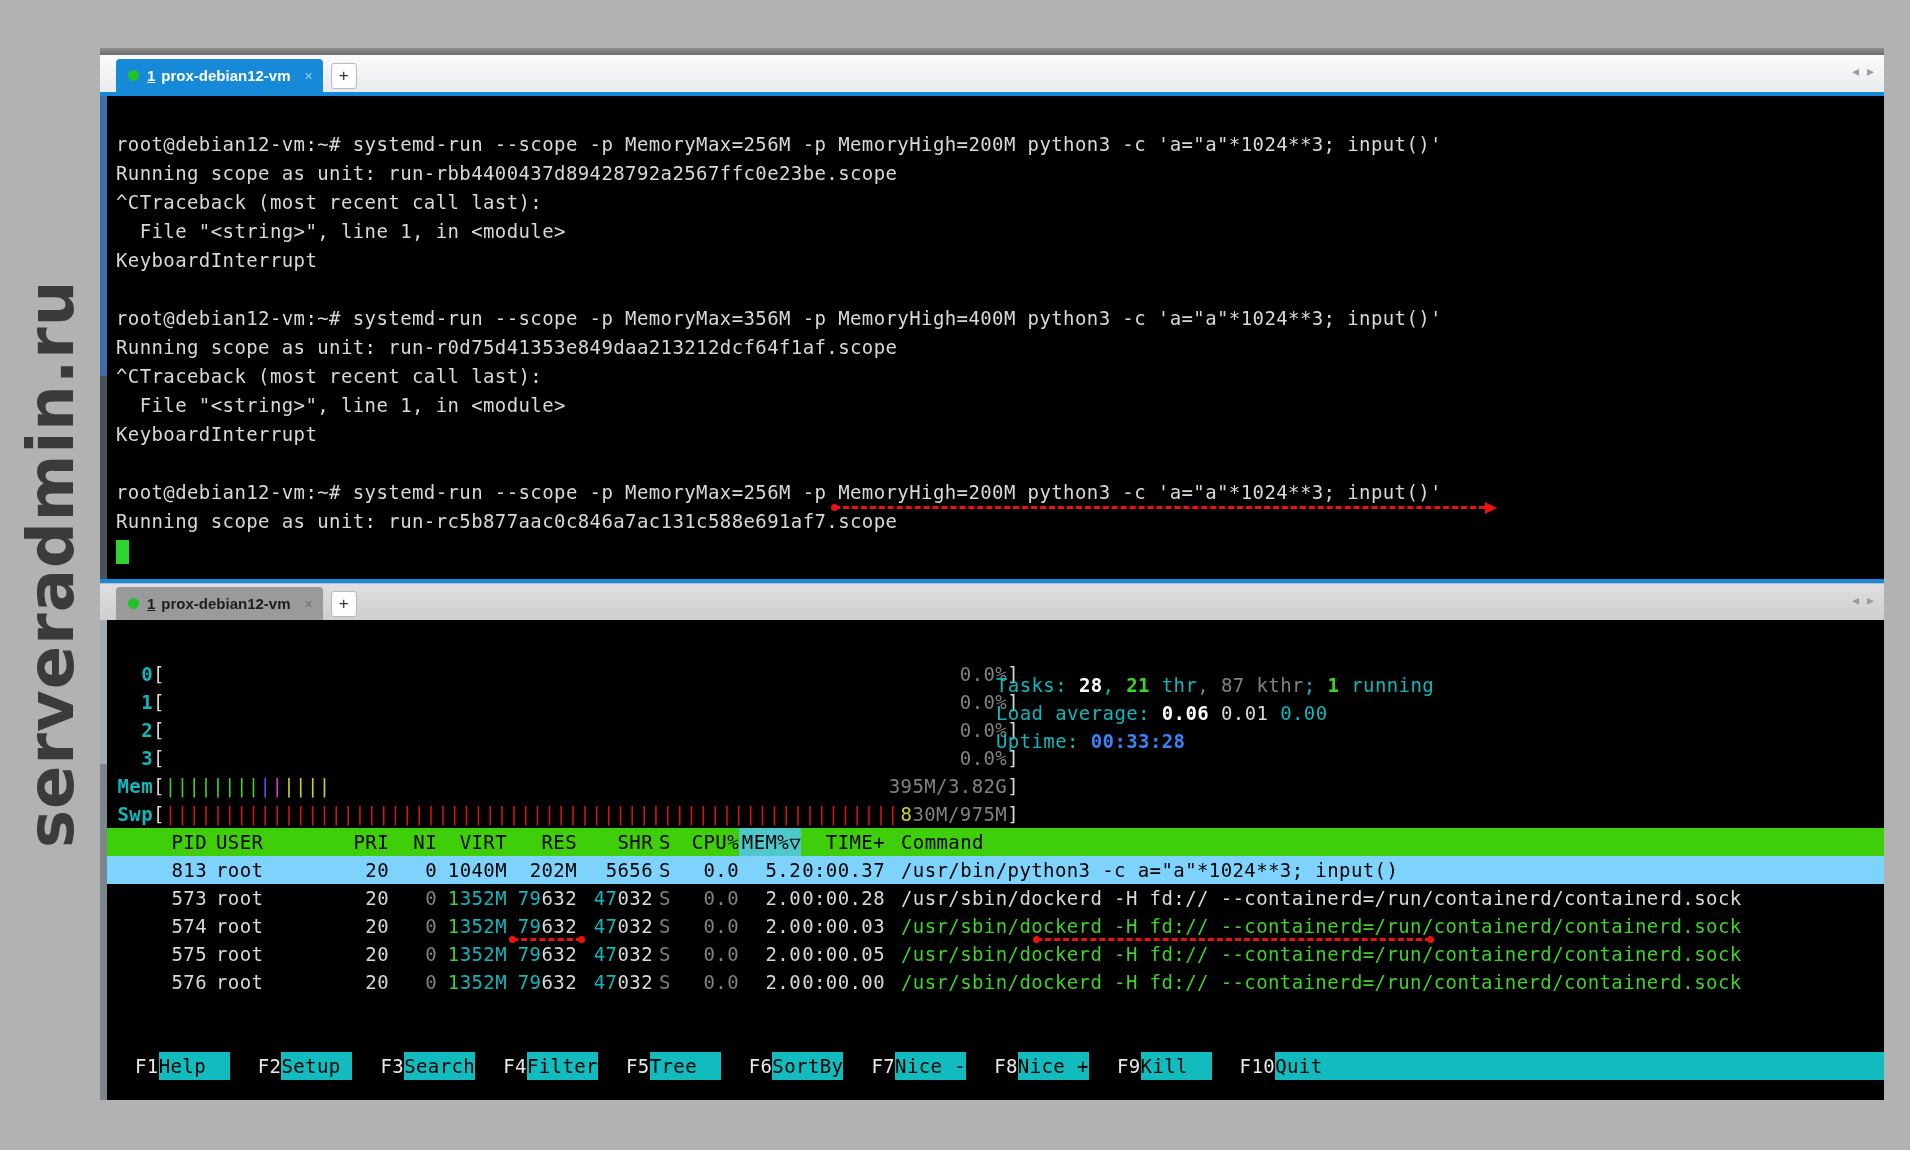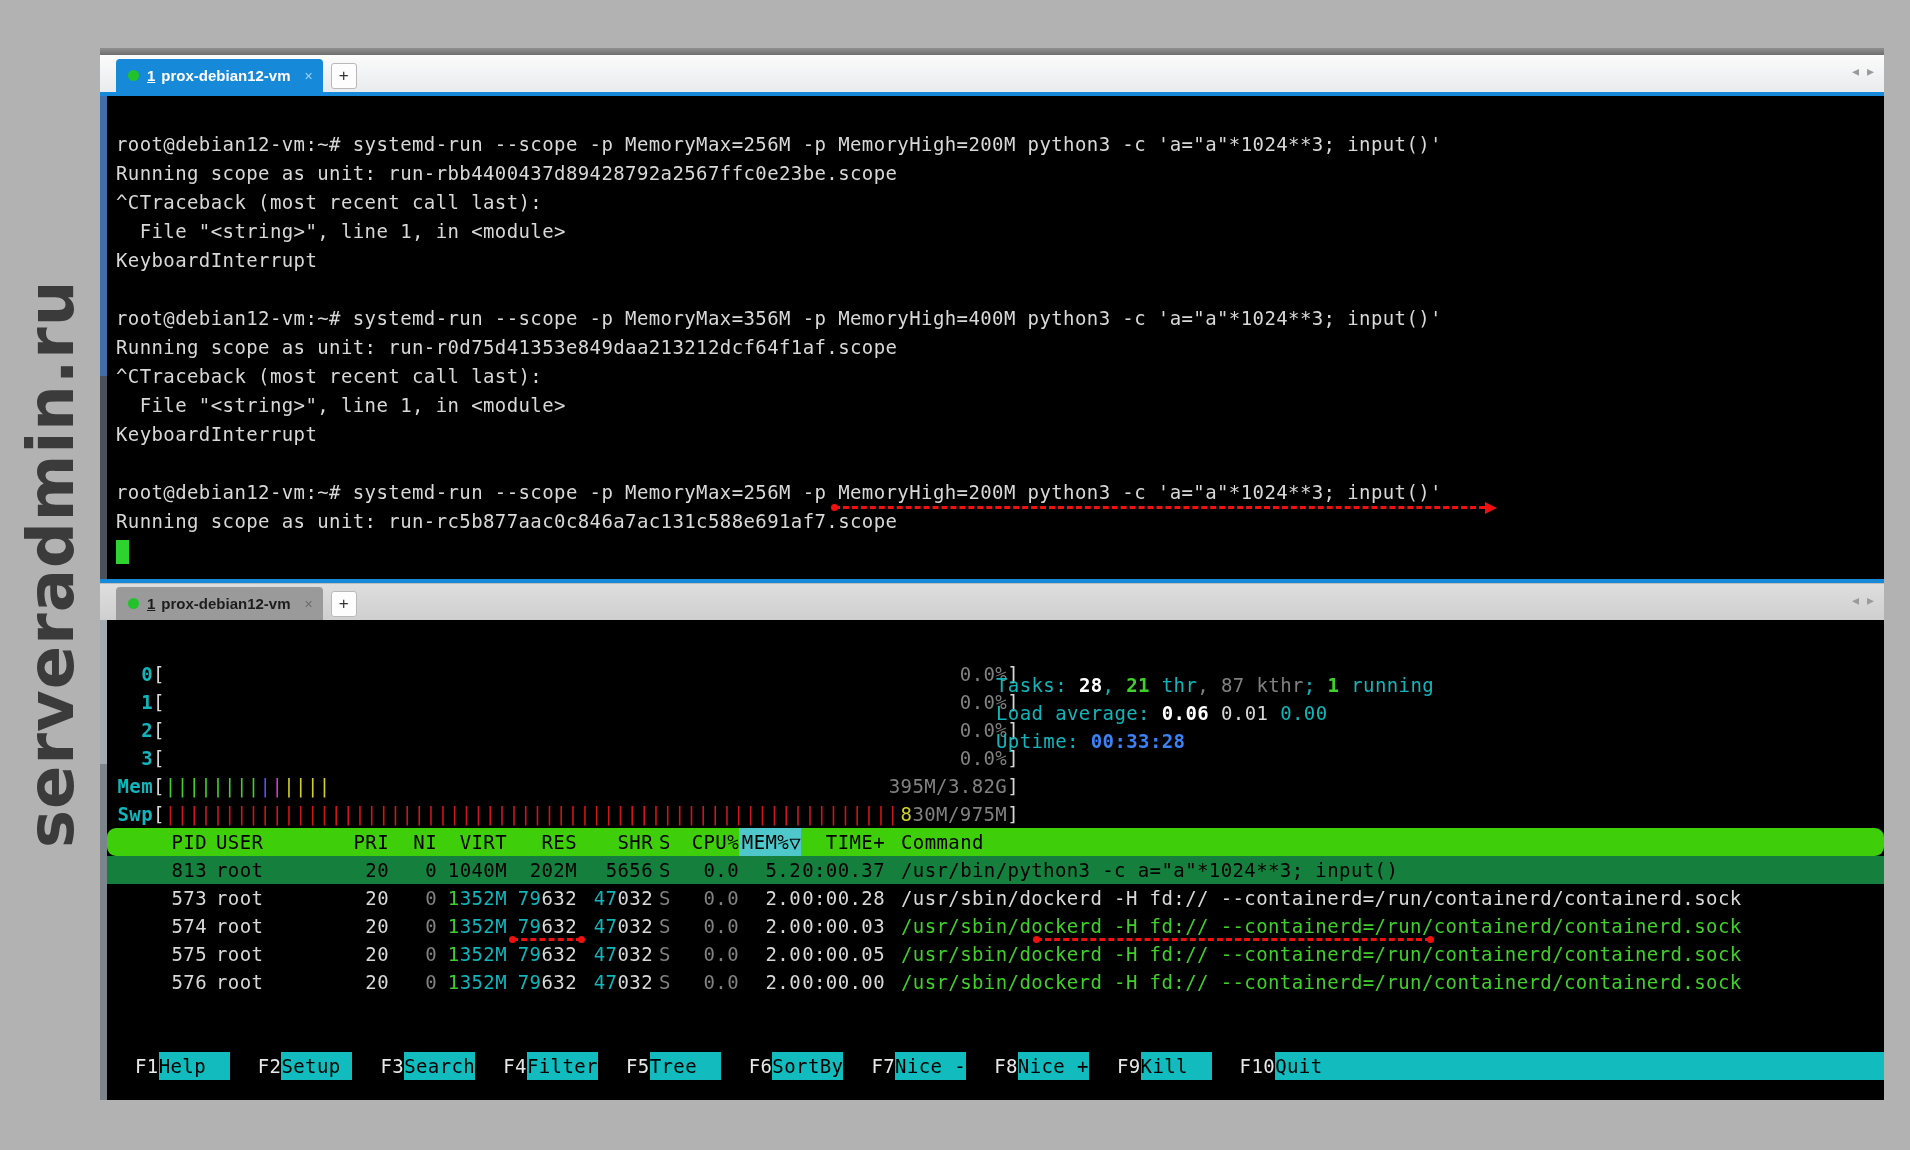--- a/index.html
+++ b/index.html
@@ -80,24 +80,24 @@
   .htab-main { background:#3ecf0a; }
   .htab-io { background:#2424d8; margin-left:14px; }
 
   .hrow { display:grid; grid-template-columns:100px 130px 52px 48px 70px 70px 76px 22px 64px 62px 84px 1fr;
     height:28px; line-height:28px; white-space:pre; }
   .hrow > span { display:block; overflow:hidden; }
   .a-r { text-align:right; }
   .a-l { text-align:left; padding-left:6px; }
   .hrow > span:nth-child(2)  { padding-left:9px; }
   .hrow > span:nth-child(12) { padding-left:16px; }
-  .htop-header { background:#3ecf0a;border-radius:9px; }
+  .htop-header { background:#3ecf0a; }
   .htop-header span { color:#000; }
   .htop-header .sort-col { background:#4fc8cb; }
-  .proc-row.selected { background:#15803d; }
+  .proc-row.selected { background:#7dd3fc; }
   .proc-row.selected span, .proc-row.selected span span { color:#000 !important; }
 
   .c-w { color:#d8d8d8; } .c-wb { color:#ffffff; font-weight:bold; }
   .c-dim { color:#818181; }
   .c-cyn { color:#10b6bc; } .c-cynb { color:#3b82f6; font-weight:bold; }
   .c-grn { color:#3fd02a; } .c-grnb { color:#3fd02a; font-weight:bold; }
   .c-yel { color:#cfcf2a; } .c-red { color:#d01616; }
   .c-blu { color:#5a52e8; } .c-mag { color:#d437d4; }
 
   .htop-fkeys { position:absolute; left:0; right:0; top:432px; display:flex; height:28px; line-height:28px; white-space:pre; }

